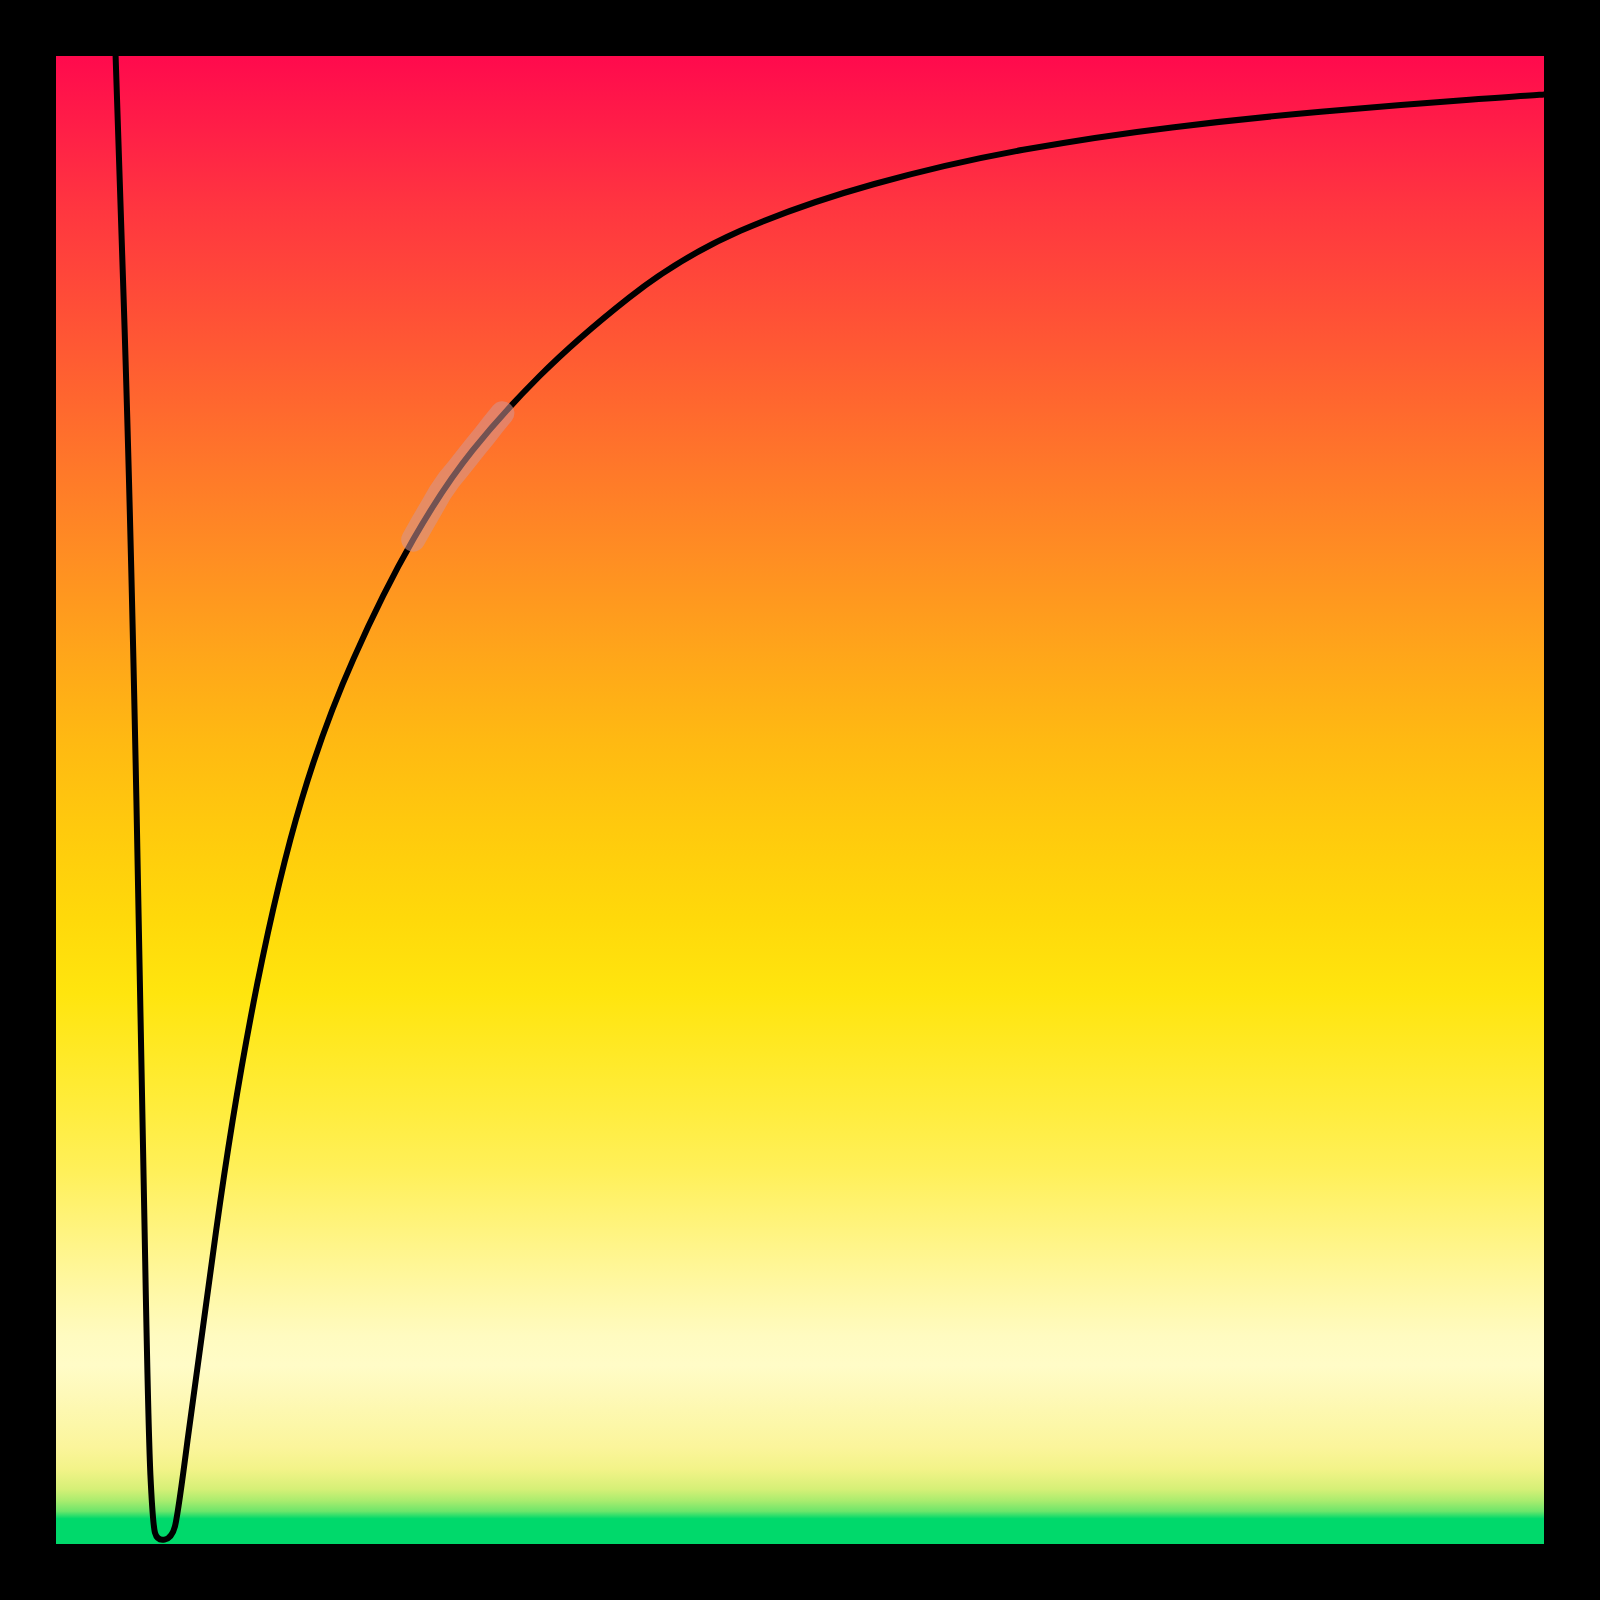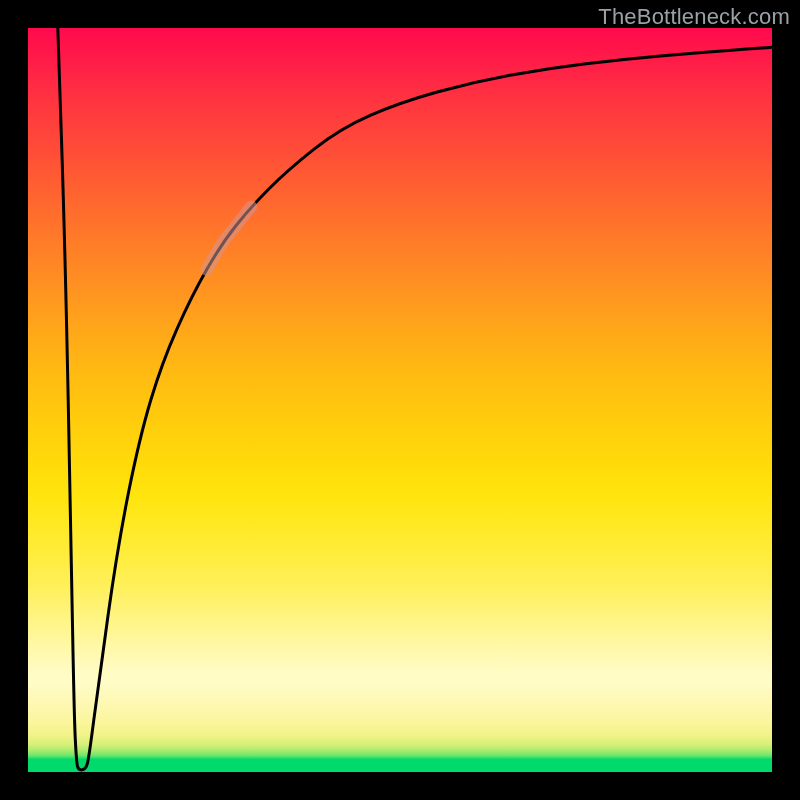--- a/index.html
+++ b/index.html
@@ -76,14 +76,13 @@
 </head>
 <body>
 
 <div class="frame">
   <div class="plot">
     <svg class="curve" viewBox="0 0 744 744" preserveAspectRatio="none">
       <path d="M 29.8 0.0 Q 29.8 0.0 33.5 111.6 Q 37.2 223.2 40.2 372.0 Q 43.2 520.8 44.6 602.6 Q 46.1 684.5 47.2 709.4 Q 48.4 734.3 49.5 738.4 Q 50.6 742.5 54.3 741.8 Q 58.0 741.0 59.5 735.1 Q 61.0 729.1 65.8 691.9 Q 70.7 654.7 80.0 587.8 Q 89.3 520.8 100.4 465.0 Q 111.6 409.2 122.8 372.0 Q 133.9 334.8 148.8 301.3 Q 163.7 267.8 178.6 241.8 Q 193.4 215.8 208.3 197.2 Q 223.2 178.6 241.8 160.0 Q 260.4 141.4 286.4 120.9 Q 312.5 100.4 342.2 87.4 Q 372.0 74.4 409.2 64.0 Q 446.4 53.6 483.6 46.9 Q 520.8 40.2 558.0 35.7 Q 595.2 31.2 632.4 27.9 Q 669.6 24.6 706.8 21.9 T 744.0 19.3" fill="none" stroke="#000000" stroke-width="3" stroke-linecap="round" stroke-linejoin="round"></path>
       <path d="M 178.6 241.8 L 183.0 234.0 L 187.5 226.2 L 192.0 218.4 L 196.4 212.0 L 200.9 206.5 L 205.3 200.9 L 209.8 195.3 L 214.3 189.7 L 218.7 184.1 L 223.2 178.6" fill="none" stroke="rgba(210,150,150,0.55)" stroke-width="12" stroke-linecap="round"></path>
     </svg>
   </div>
-  <div class="watermark">TheBottleneck.com</div>
 </div>
 
 </body></html>

